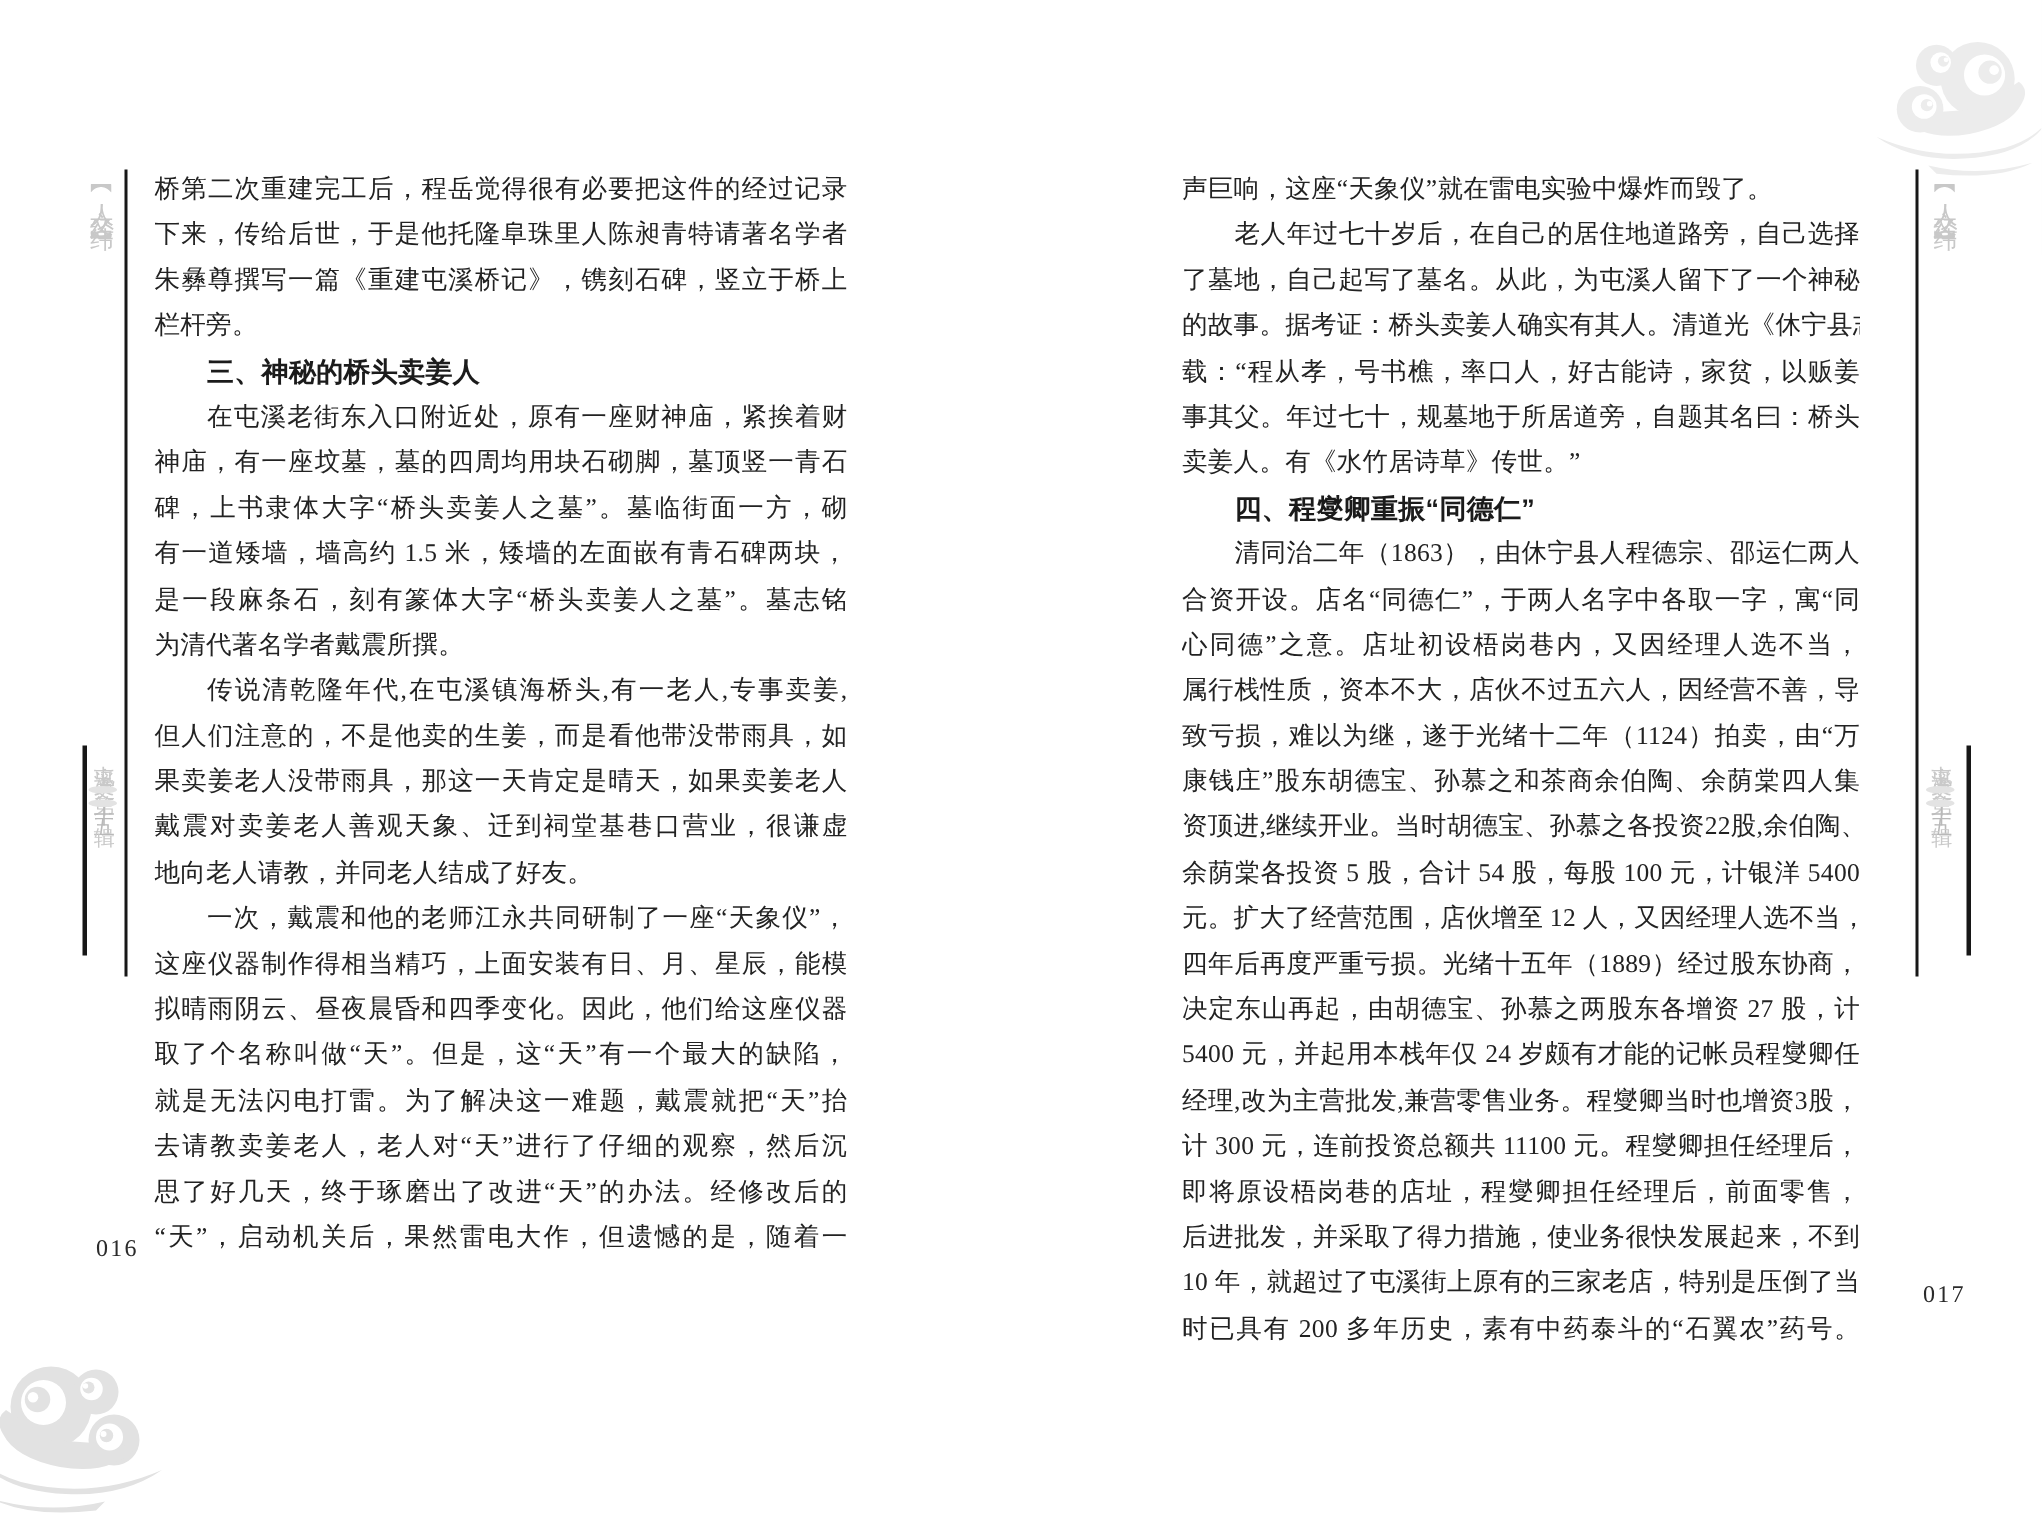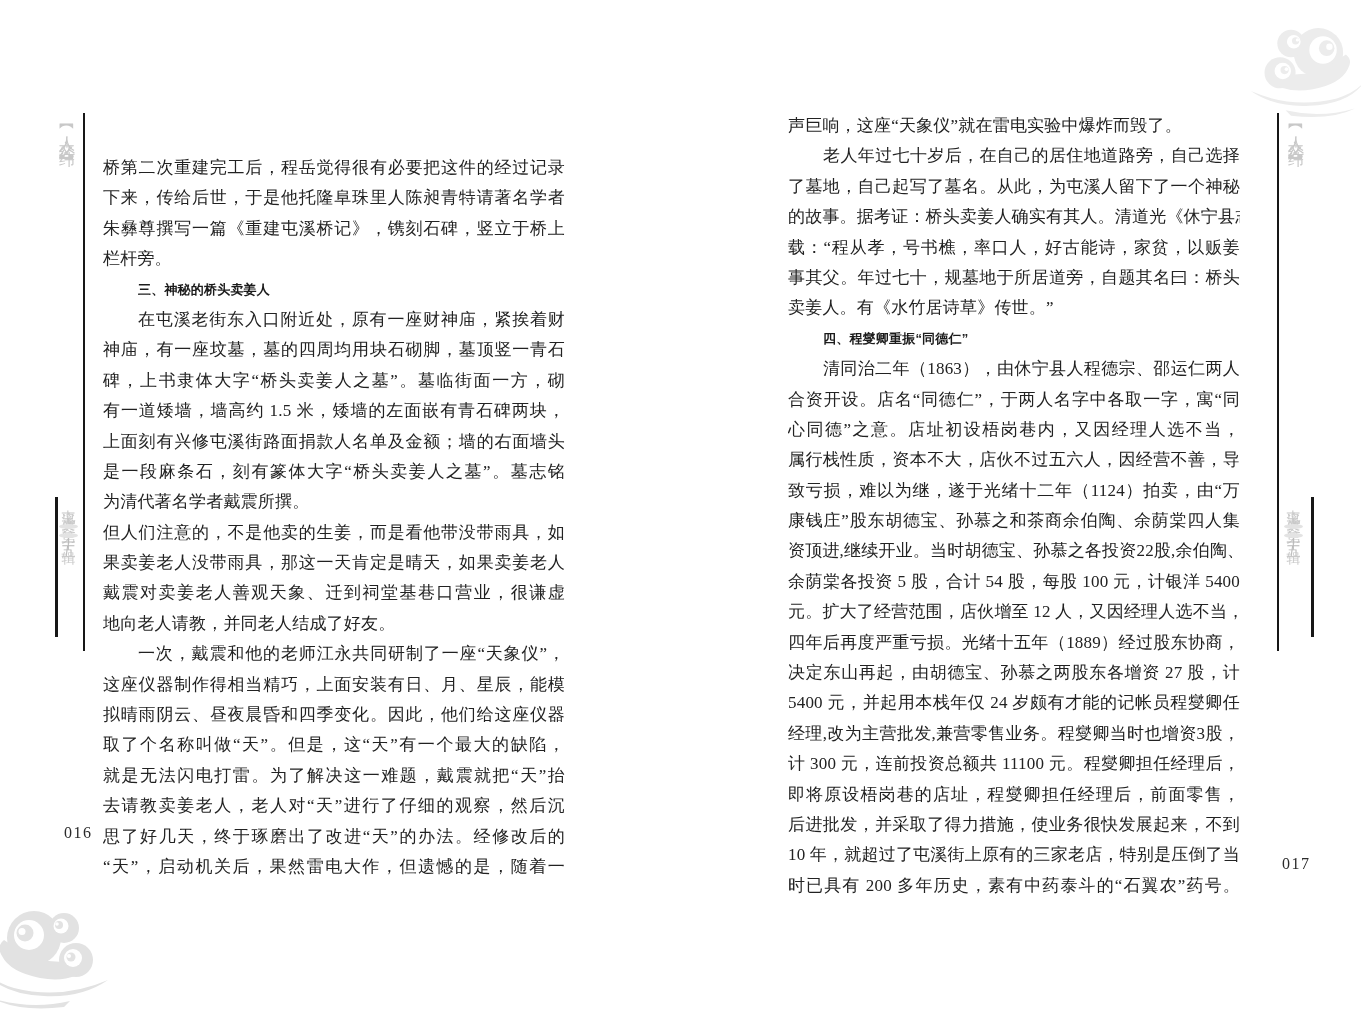--- a/index.html
+++ b/index.html
@@ -2,32 +2,32 @@
 <html><head>
 <meta charset="utf-8">
 <style>
   html,body{margin:0;padding:0;background:#fdfdfd;}
   .sheet{
     position:relative;width:1361px;height:1016px;background:#ffffff;
     overflow:hidden;font-family:"Liberation Serif","DejaVu Serif",serif;
   }
   
   .col{position:absolute;top:111px;}
-  .col.left{left:103px;width:462px;margin-top:42px;}
+  .col.left{left:103px;width:462px;}
   .col.right{left:788px;width:452px;}
   .line{
     height:30.4px;line-height:30.4px;font-size:17px;color:#222;
     white-space:nowrap;overflow:hidden;text-align:justify;
     text-justify:inter-character;letter-spacing:0.2px;
   }
   .line.fill,.line.p1{text-align-last:justify;}
   .line.end,.line.head{text-align-last:left;}
   .line.p1,.line.head{padding-left:35px;}
   .line.head{
-    font-weight:bold;font-size:13px;
+    font-weight:bold;font-size:18px;
     font-family:"Liberation Sans","DejaVu Sans",sans-serif;color:#1b1b1b;
   }
   
   .vrule{position:absolute;background:#171717;}
   .vrule.thin-l{left:83px;top:113px;width:1.5px;height:538px;}
   .vrule.thin-r{left:1277px;top:113px;width:1.5px;height:538px;}
   .vrule.thick-l{left:55px;top:497px;width:2.5px;height:140px;}
   .vrule.thick-r{left:1311px;top:497px;width:2.5px;height:140px;}
   
   .vlabel{
@@ -126,23 +126,23 @@
   <div class="col left" id="left-column">
       <div class="line fill">桥第二次重建完工后，程岳觉得很有必要把这件的经过记录</div>
       <div class="line fill">下来，传给后世，于是他托隆阜珠里人陈昶青特请著名学者</div>
       <div class="line fill">朱彝尊撰写一篇《重建屯溪桥记》，镌刻石碑，竖立于桥上</div>
       <div class="line end">栏杆旁。</div>
       <div class="line head">三、神秘的桥头卖姜人</div>
       <div class="line p1">在屯溪老街东入口附近处，原有一座财神庙，紧挨着财</div>
       <div class="line fill">神庙，有一座坟墓，墓的四周均用块石砌脚，墓顶竖一青石</div>
       <div class="line fill">碑，上书隶体大字“桥头卖姜人之墓”。墓临街面一方，砌</div>
       <div class="line fill">有一道矮墙，墙高约 1.5 米，矮墙的左面嵌有青石碑两块，</div>
-      <div class="line fill">上面刻有兴修屯溪街路面捐款人名单及金额；墙的右面墙头</div>
       <div class="line fill">是一段麻条石，刻有篆体大字“桥头卖姜人之墓”。墓志铭</div>
       <div class="line end">为清代著名学者戴震所撰。</div>
+      <div class="line p1">传说清乾隆年代,在屯溪镇海桥头,有一老人,专事卖姜,</div>
       <div class="line fill">但人们注意的，不是他卖的生姜，而是看他带没带雨具，如</div>
       <div class="line fill">果卖姜老人没带雨具，那这一天肯定是晴天，如果卖姜老人</div>
       <div class="line fill">戴震对卖姜老人善观天象、迁到祠堂基巷口营业，很谦虚</div>
       <div class="line end">地向老人请教，并同老人结成了好友。</div>
       <div class="line p1">一次，戴震和他的老师江永共同研制了一座“天象仪”，</div>
       <div class="line fill">这座仪器制作得相当精巧，上面安装有日、月、星辰，能模</div>
       <div class="line fill">拟晴雨阴云、昼夜晨昏和四季变化。因此，他们给这座仪器</div>
       <div class="line fill">取了个名称叫做“天”。但是，这“天”有一个最大的缺陷，</div>
       <div class="line fill">就是无法闪电打雷。为了解决这一难题，戴震就把“天”抬</div>
       <div class="line fill">去请教卖姜老人，老人对“天”进行了仔细的观察，然后沉</div>

